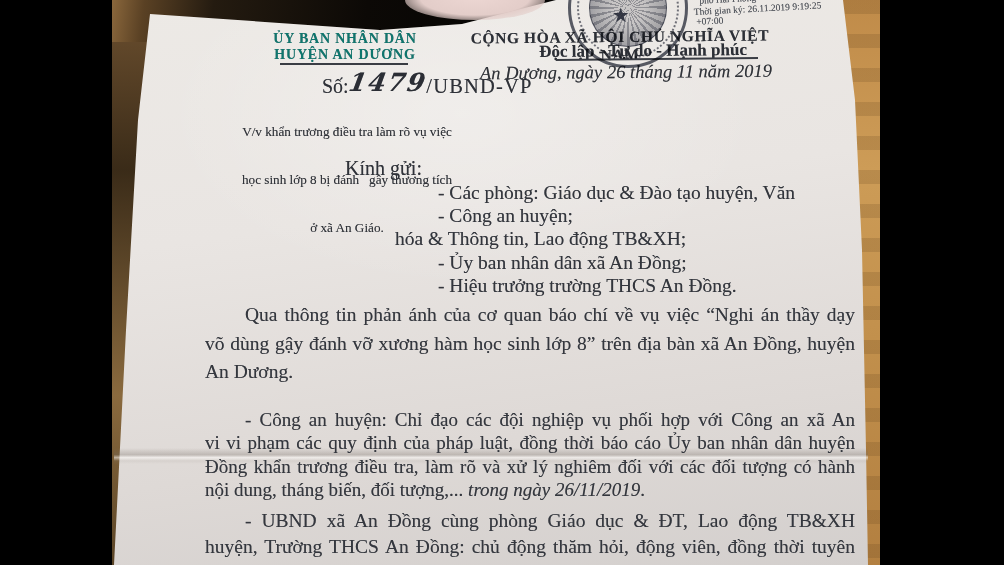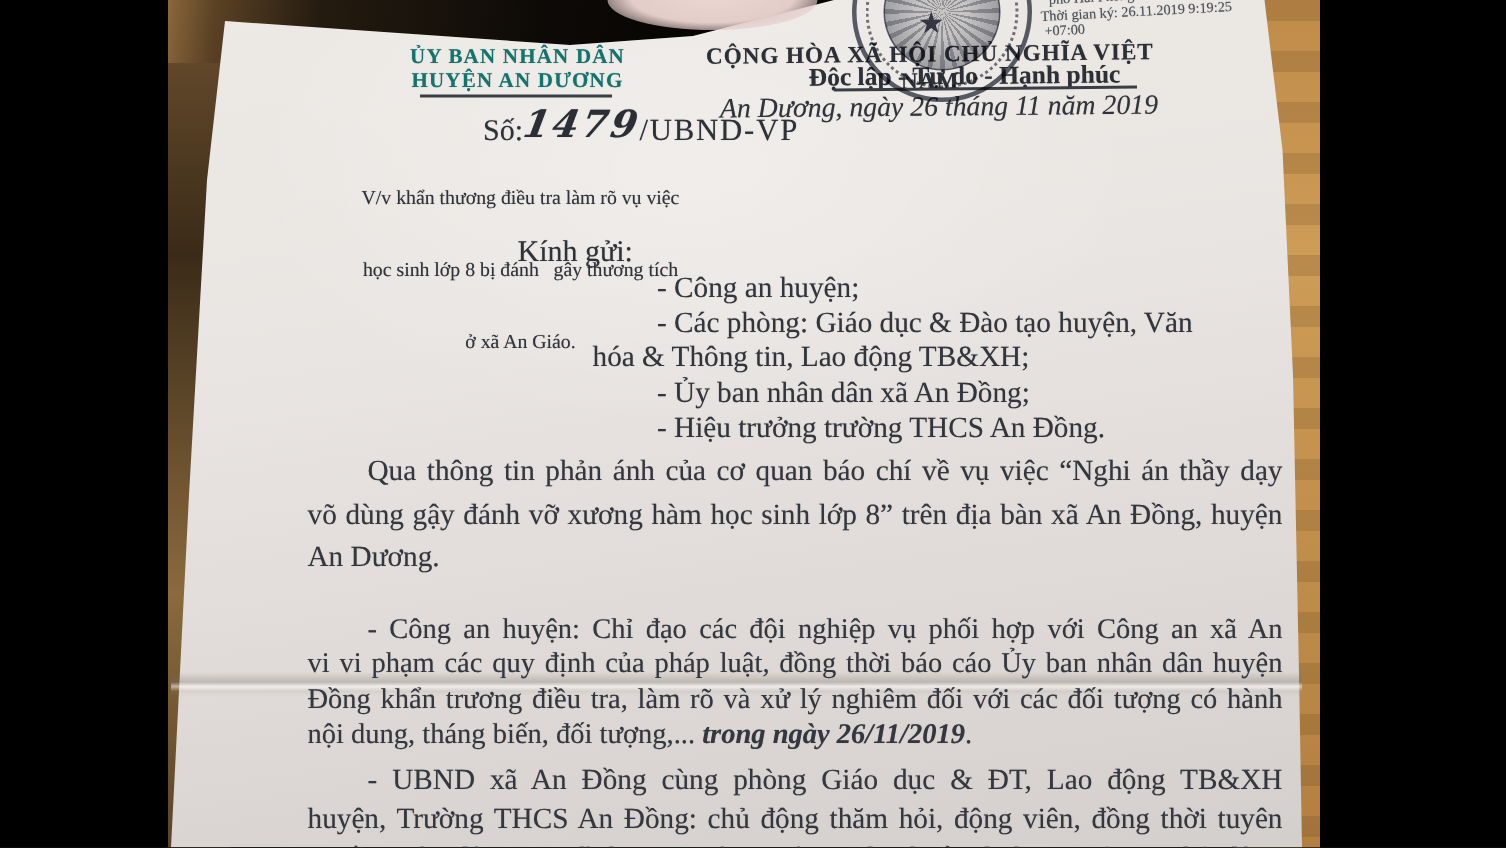--- a/index.html
+++ b/index.html
@@ -86,21 +86,21 @@
   .recipients .wrap { padding-left:95px; }
 
   .para { position:absolute; left:205px; width:650px; z-index:4; font-size:19.5px; color:#34373e;
           text-shadow:0 0 0.6px rgba(45,48,56,0.45); }
   .p1 { top:301px; line-height:28.5px; }
   .p2 { top:386px; line-height:26px; }
   .p3 { top:408px; line-height:23.4px; font-size:19px; }
   .p4 { top:508px; line-height:26px; }
   .jl { text-align:justify; text-align-last:justify; }
   .indent { padding-left:40px; }
-  .em { font-weight:bold; font-style:italic; }
+  .em { font-weight:normal; font-style:italic; }
 </style>
 </head>
 <body>
 
 <div class="scene">
 
   <div class="wood-left"></div>
   <div class="wood-top"></div>
   <div class="wood-right"></div>
   <div class="black-left"></div>
@@ -114,21 +114,21 @@
     <div>ỦY BAN NHÂN DÂN</div>
     <div>HUYỆN AN DƯƠNG</div>
   </div>
   <div class="org-rule"></div>
 
   <div class="txt doc-num">
     <span>Số:</span><span class="hand">1479</span><span class="suf">/UBND-VP</span>
   </div>
 
   <div class="txt subject">
-    <div>V/v khẩn thương điều tra làm rõ vụ việc</div>
+    <div>V/v khẩn trương điều tra làm rõ vụ việc</div>
     <div>học sinh lớp 8 bị đánh   gây thương tích</div>
     <div>ở xã An Giáo.</div>
   </div>
 
   <div class="txt nat1">CỘNG HÒA XÃ HỘI CHỦ NGHĨA VIỆT NAM</div>
   <div class="txt nat2">Độc lập - Tự do - Hạnh phúc</div>
   <div class="nat-rule"></div>
   <div class="txt dateline">An Dương, ngày 26 tháng 11 năm 2019</div>
 
   <div class="txt sig">
@@ -140,22 +140,22 @@
   <div class="stamp">
     <div class="ring-outer"></div>
     <div class="ring-dots"></div>
     <div class="emblem"></div>
     <div class="star">★</div>
   </div>
 
   <div class="txt salutation">Kính gửi:</div>
 
   <div class="txt recipients">
+    <div class="ind">- Các phòng: Giáo dục &amp; Đào tạo huyện, Văn</div>
     <div class="ind">- Công an huyện;</div>
-    <div class="ind">- Các phòng: Giáo dục &amp; Đào tạo huyện, Văn</div>
     <div class="wrap">hóa &amp; Thông tin, Lao động TB&amp;XH;</div>
     <div class="ind">- Ủy ban nhân dân xã An Đồng;</div>
     <div class="ind">- Hiệu trưởng trường THCS An Đồng.</div>
   </div>
 
   <div class="para p1">
     <div class="jl indent">Qua thông tin phản ánh của cơ quan báo chí về vụ việc “Nghi án thầy dạy</div>
     <div class="jl">võ dùng gậy đánh vỡ xương hàm học sinh lớp 8” trên địa bàn xã An Đồng, huyện</div>
     <div>An Dương.</div>
   </div>

